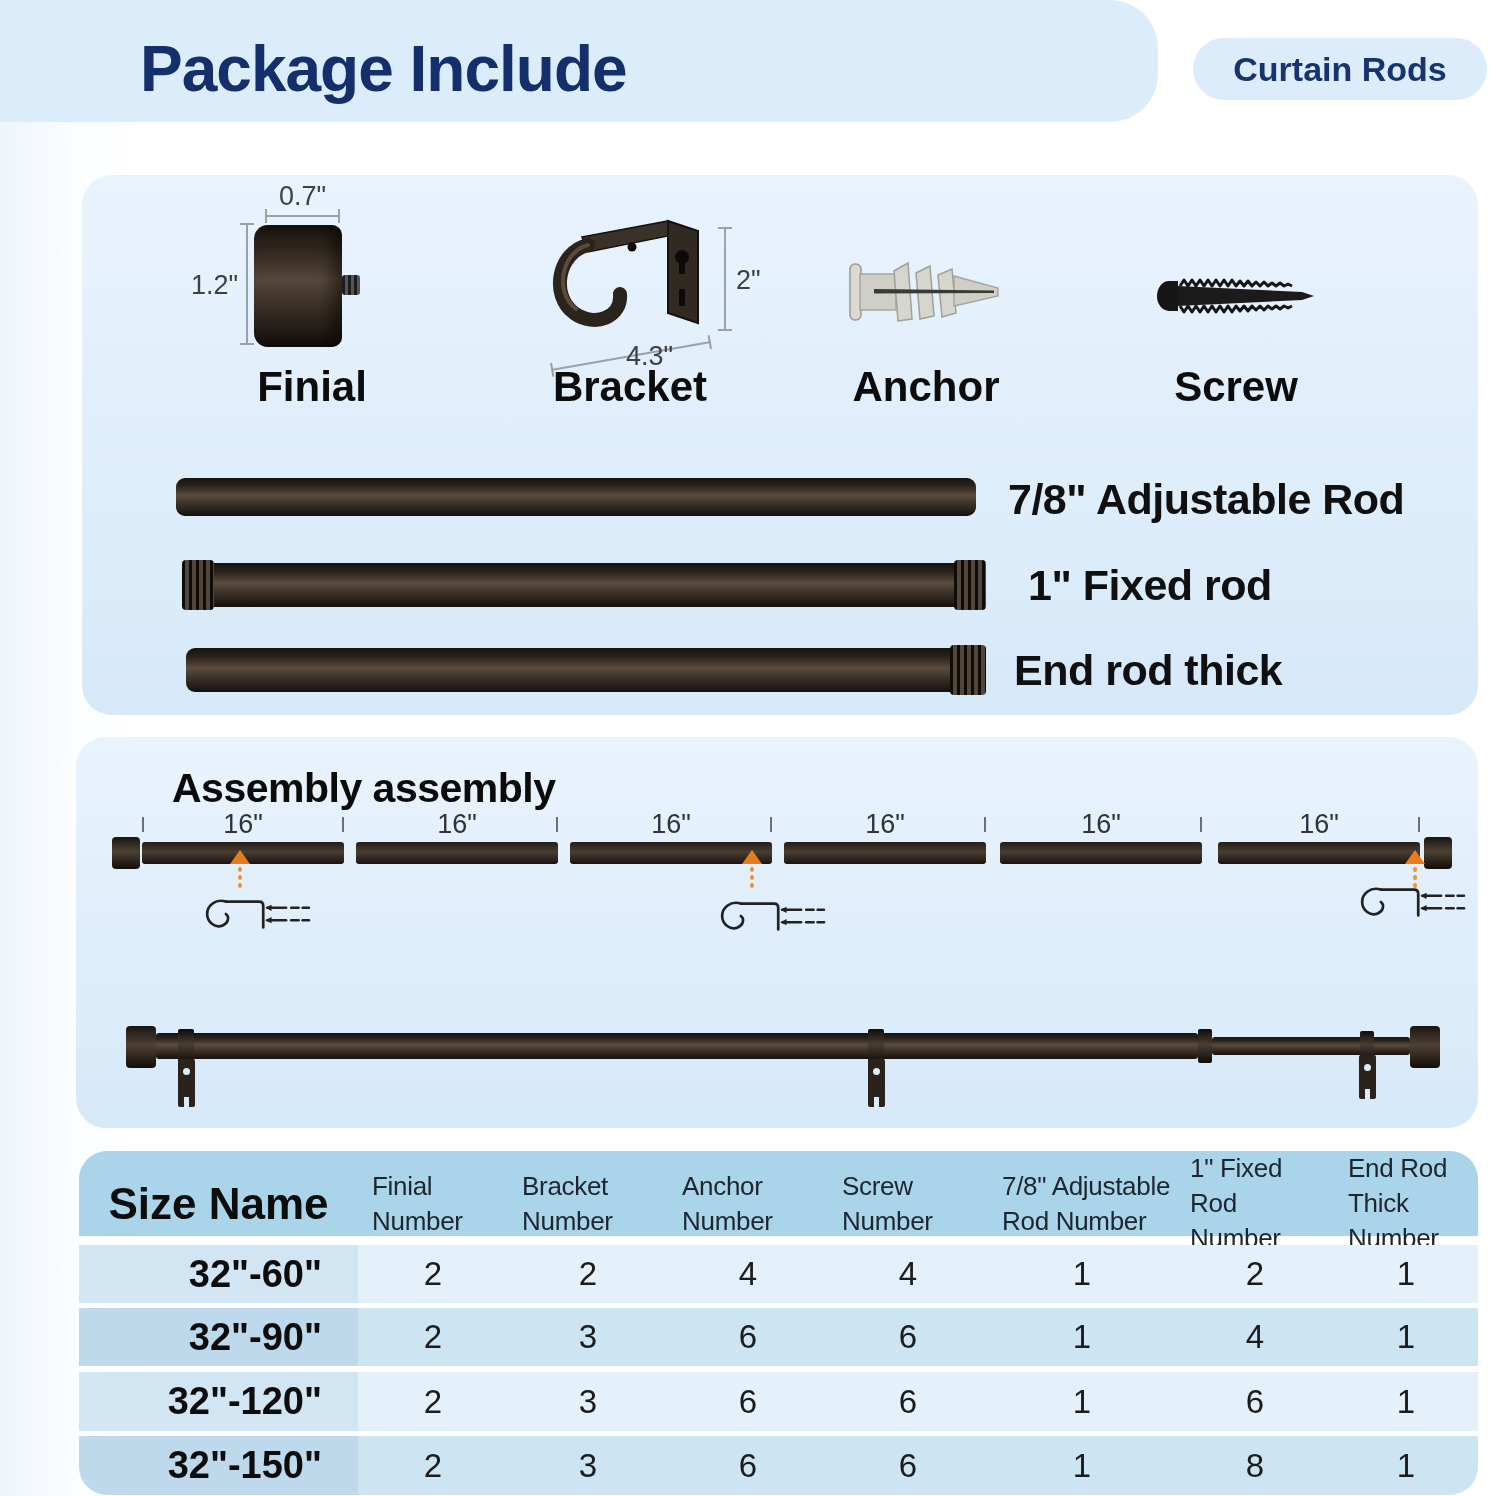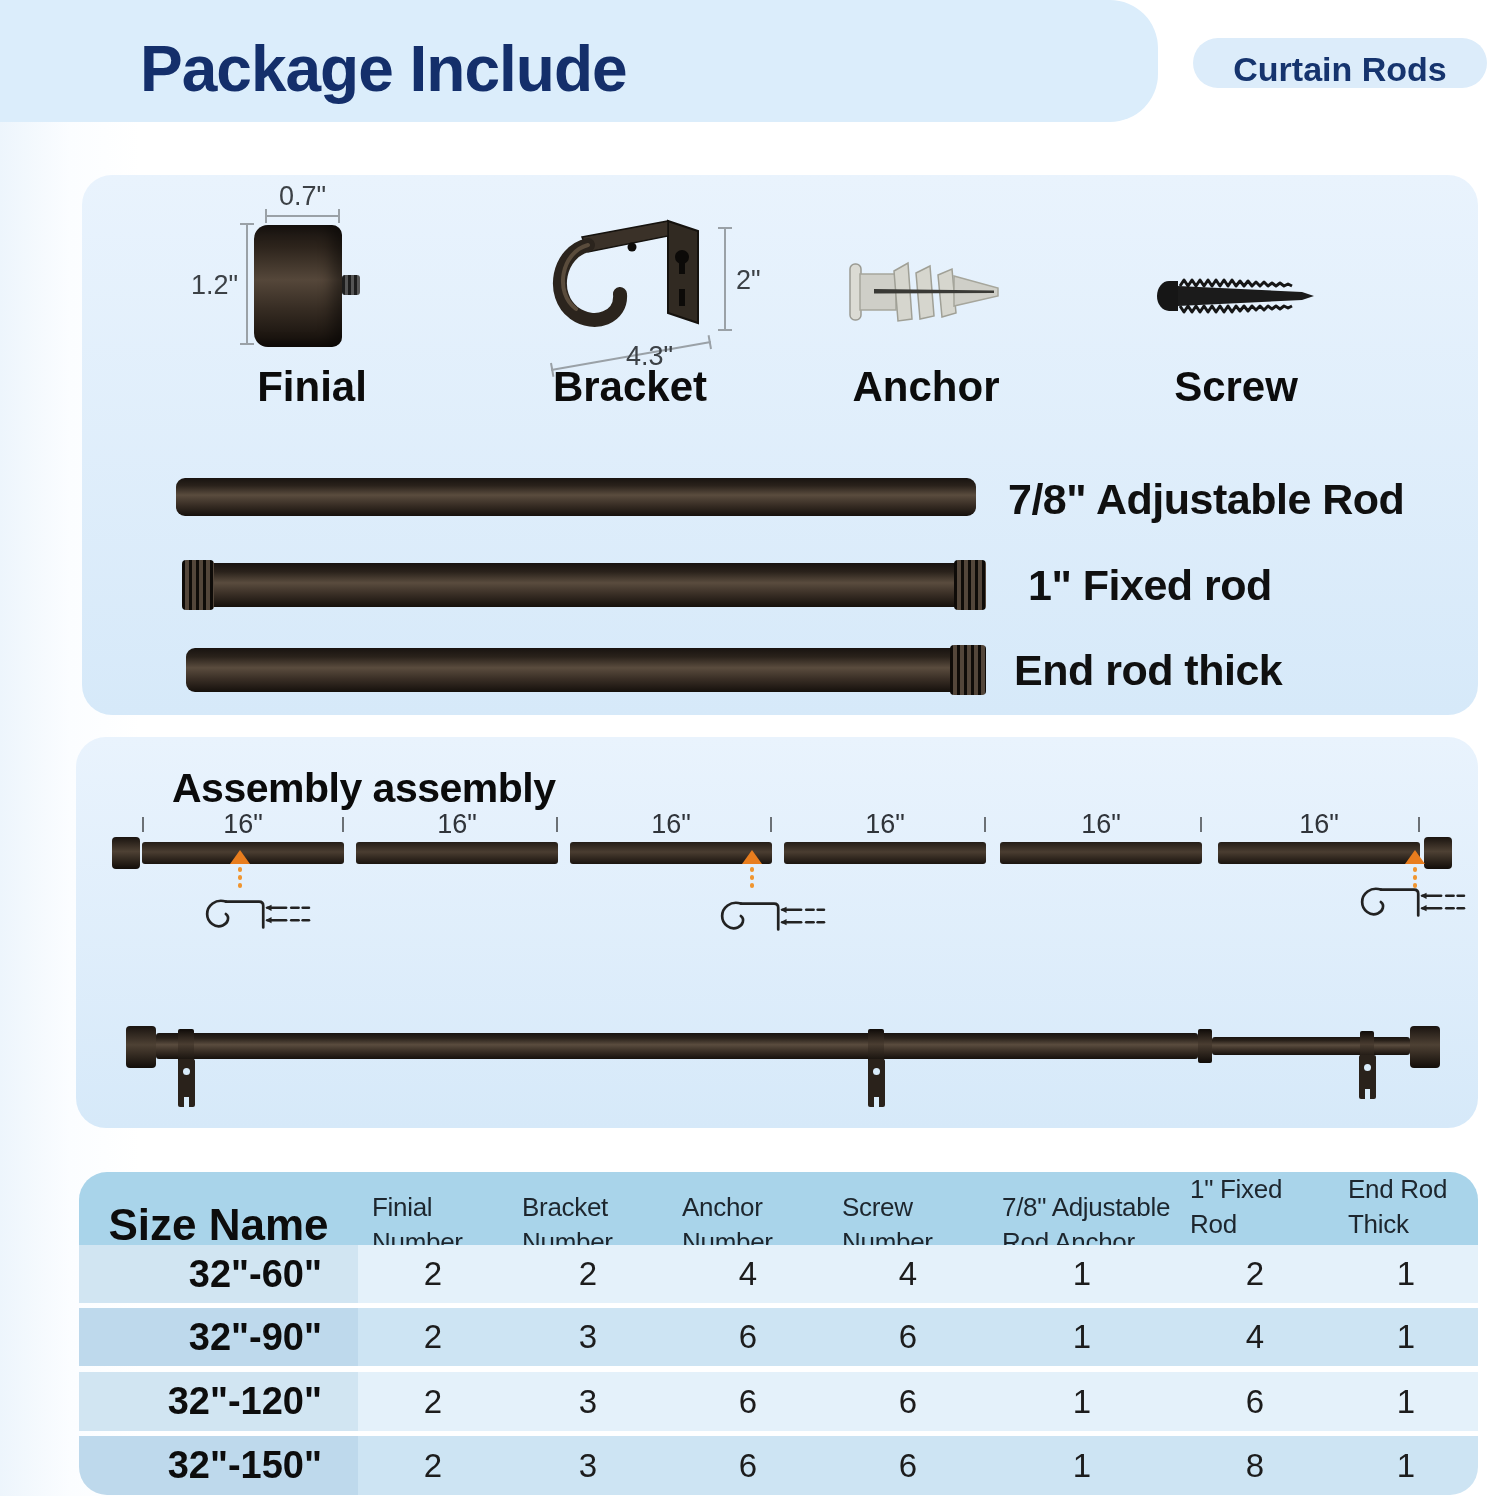--- a/index.html
+++ b/index.html
@@ -5,21 +5,21 @@
   html,body{margin:0;padding:0;background:#ffffff;}
   #canvas{
     position:relative;width:1500px;height:1496px;overflow:hidden;
     background:linear-gradient(90deg,#edf5fc 0px,#fbfdff 70px,#ffffff 140px);
     font-family:"Liberation Sans", sans-serif;
   }
   .abs{position:absolute;}
   
   .banner{position:absolute;left:0;top:8;width:1158px;height:122px;background:#dbedfb;border-radius:0 48px 48px 0;}
   .page-title{position:absolute;left:140px;top:8px;height:122px;line-height:122px;font-size:64px;font-weight:800;letter-spacing:-1px;color:#142f6b;}
-  .badge{position:absolute;left:1193px;top:38px;width:294px;height:50px;line-height:62px;border-radius:31px;background:#dcecfa;color:#16346e;font-size:34px;font-weight:800;text-align:center;}
+  .badge{position:absolute;left:1193px;top:38px;width:294px;height:62px;line-height:62px;border-radius:31px;background:#dcecfa;color:#16346e;font-size:34px;font-weight:800;text-align:center;}
   
   .panel{position:absolute;border-radius:30px;background:linear-gradient(180deg,#e9f3fd 0%,#d6e9f9 100%);}
   
   .comp-label{position:absolute;width:220px;text-align:center;font-size:42px;font-weight:700;color:#0c0c0c;}
   .dim-text{position:absolute;font-size:27px;font-weight:500;color:#3c4146;}
   .dim-h{position:absolute;height:2px;background:#9aa1a7;}
   .dim-h:before,.dim-h:after{content:'';position:absolute;top:-6px;width:2px;height:14px;background:#9aa1a7;}
   .dim-h:before{left:0;} .dim-h:after{right:0;}
   .dim-v{position:absolute;width:2px;background:#9aa1a7;}
   .dim-v:before,.dim-v:after{content:'';position:absolute;left:-6px;width:14px;height:2px;background:#9aa1a7;}
@@ -220,41 +220,41 @@
     <div class="collar" style="left:102px;top:292px;width:16px;height:34px;"></div>
     <div class="collar" style="left:792px;top:292px;width:16px;height:34px;"></div>
     <div class="collar" style="left:1284px;top:294px;width:14px;height:30px;"></div>
     <div class="hanger" style="left:102px;top:322px;height:48px;"></div>
     <div class="hanger" style="left:792px;top:322px;height:48px;"></div>
     <div class="hanger" style="left:1283px;top:318px;height:44px;"></div>
   </div>
 
   <div class="abs" style="left:79px;top:1151px;width:1399px;height:344px;">
 
-    <div class="t-row t-head" style="top:0;height:85px;margin-top:21px;">
+    <div class="t-row t-head" style="top:0;height:85px;">
       <div class="size-header">Size Name</div>
       <div class="hcell">
         <span style="display:block;">Finial</span>
         <span style="display:block;">Number</span>
       </div>
       <div class="hcell">
         <span style="display:block;">Bracket</span>
         <span style="display:block;">Number</span>
       </div>
       <div class="hcell">
         <span style="display:block;">Anchor</span>
         <span style="display:block;">Number</span>
       </div>
       <div class="hcell">
         <span style="display:block;">Screw</span>
         <span style="display:block;">Number</span>
       </div>
       <div class="hcell">
         <span style="display:block;">7/8" Adjustable</span>
-        <span style="display:block;">Rod Anchor</span>
+        <span style="display:block;">Rod Number</span>
       </div>
       <div class="hcell">
         <span style="display:block;">1" Fixed Rod</span>
         <span style="display:block;">Number</span>
       </div>
       <div class="hcell">
         <span style="display:block;">End Rod Thick</span>
         <span style="display:block;">Number</span>
       </div>
     </div>

